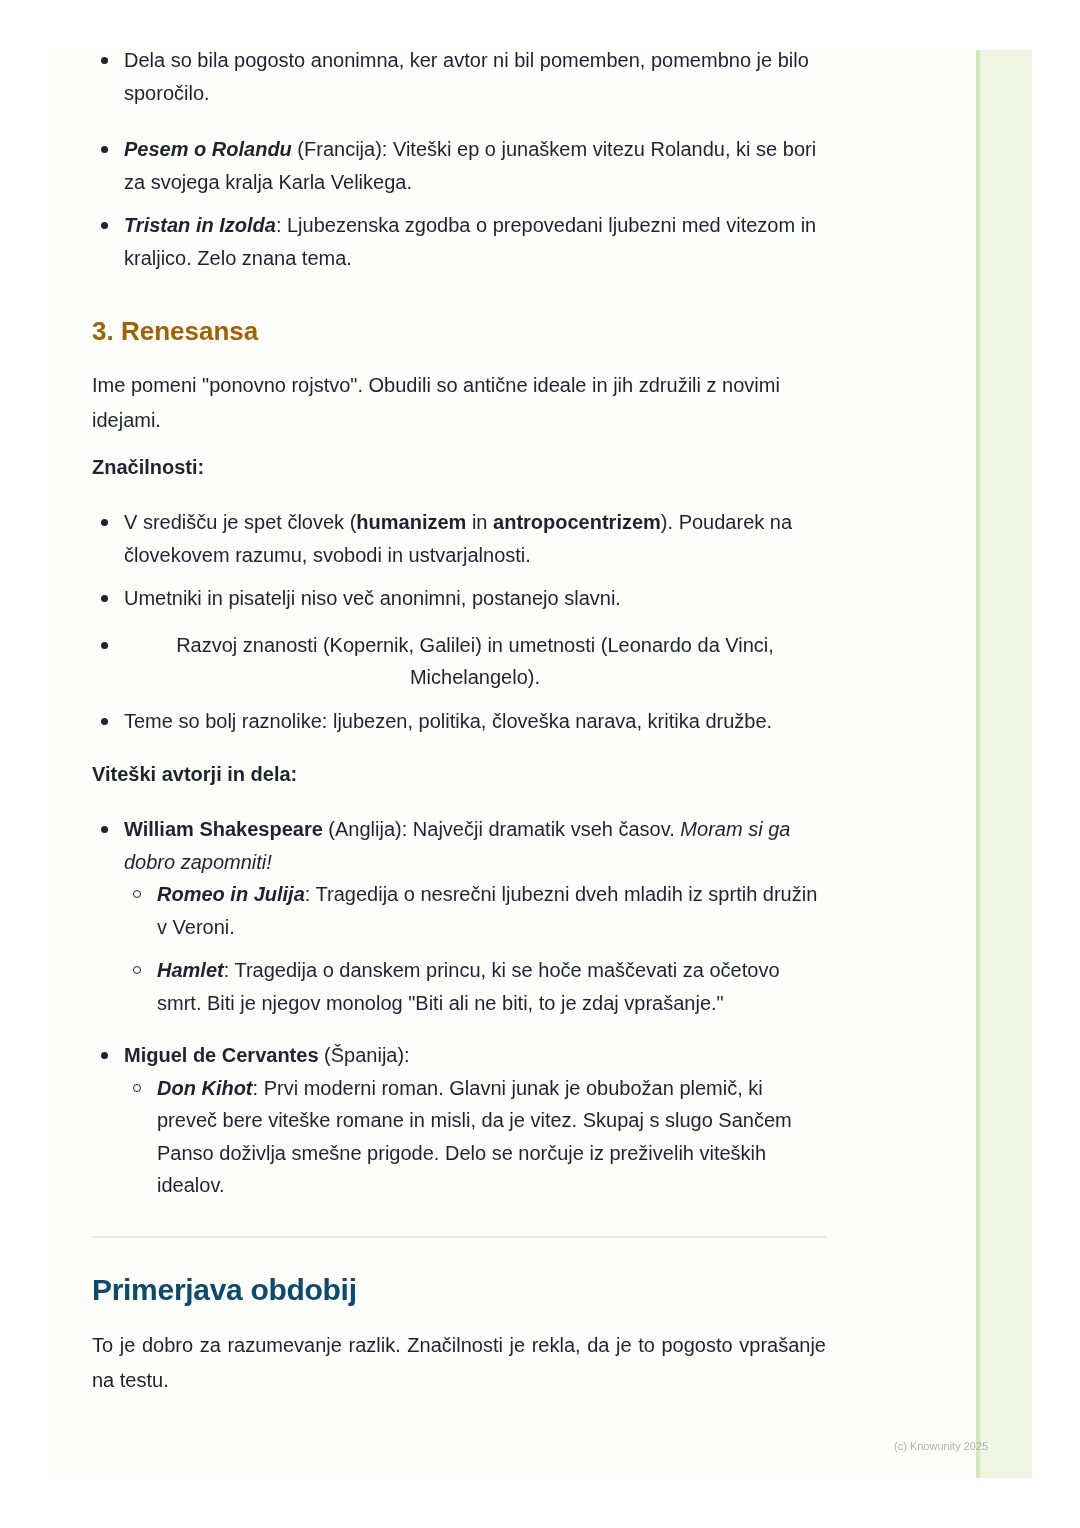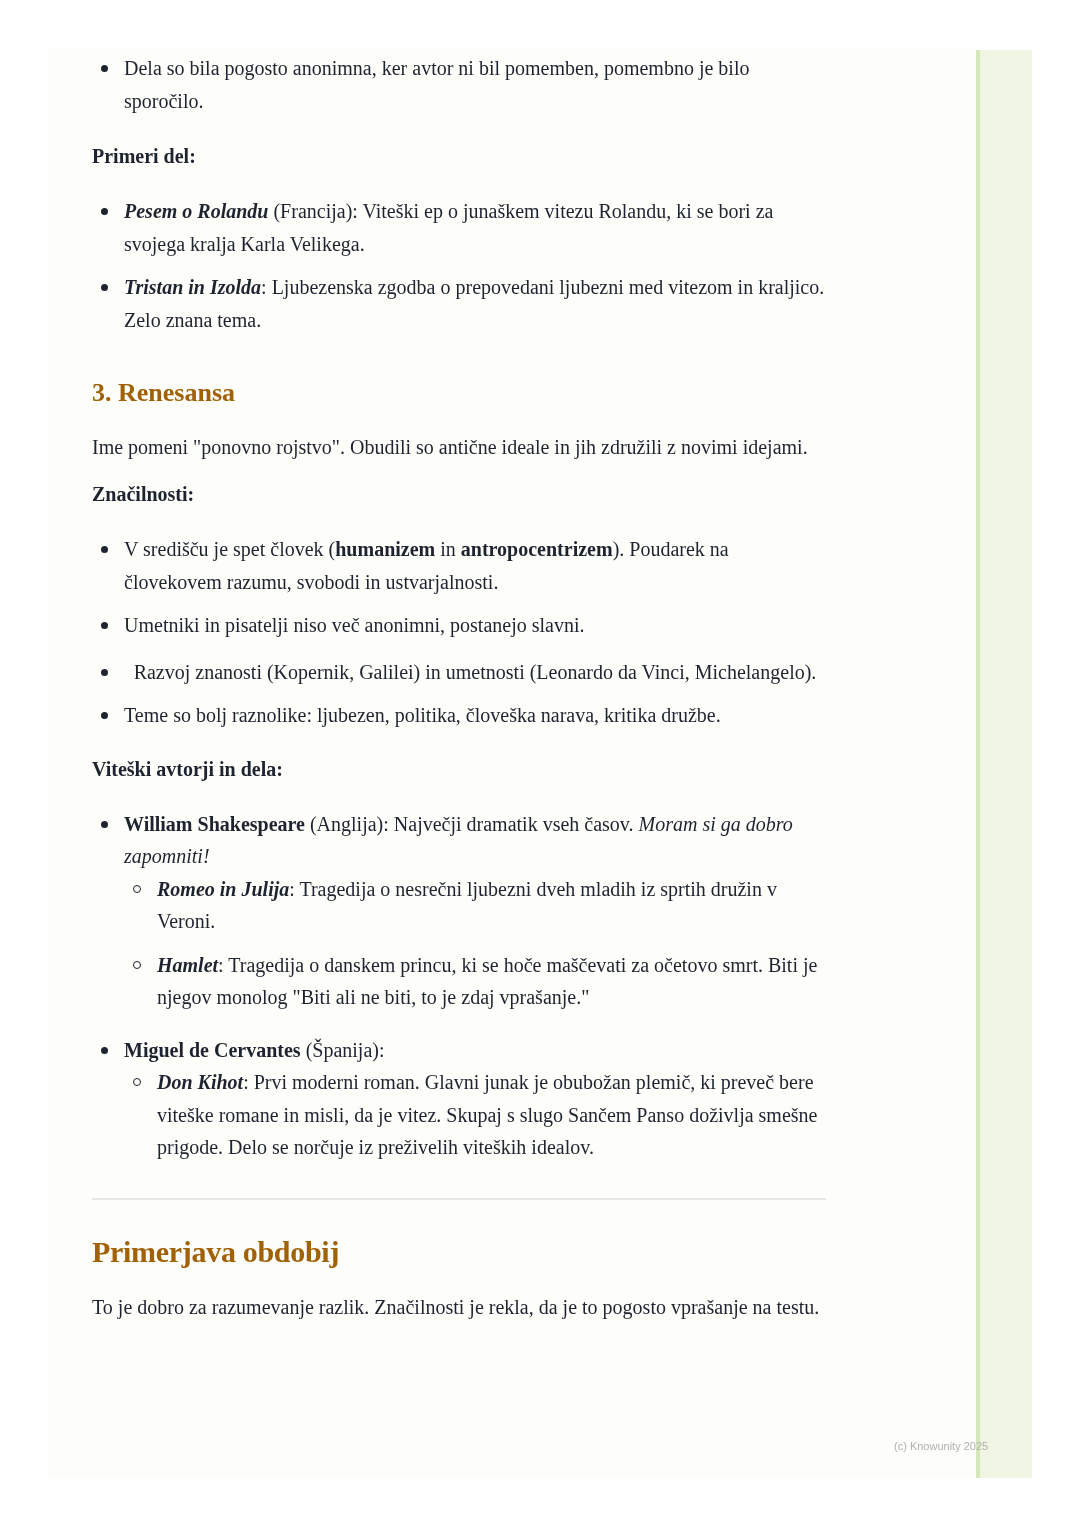--- a/index.html
+++ b/index.html
@@ -15,23 +15,22 @@
       background: #fdfdf9;
     }
     .strip {
       position: absolute; left: 976px; top: 50px;
       width: 56px; height: 1428px;
       background: #eff6e4;
       border-left: 4px solid #d4e7bd;
       box-sizing: border-box;
     }
     .content {
-      position: absolute; left: 92px; top: 52px; width: 734px;
+      position: absolute; left: 92px; top: 44px; width: 734px;
       font-size: 20px;
-      font-family: Liberation Serif, serif;
     }
     ul { margin: 0; padding: 0; list-style: none; }
     li.b1 { position: relative; padding-left: 32px; line-height: 32.5px; }
     li.b1::before {
       content: ""; position: absolute; left: 9px; top: 13px;
       width: 7px; height: 7px; border-radius: 50%; background: #1e2330;
     }
     li.b2 { position: relative; padding-left: 33px; line-height: 32.5px; }
     li.b2::before {
       content: ""; position: absolute; left: 9px; top: 12px;
@@ -39,21 +38,21 @@
     }
     .sub { margin-top: 0; }
     .strong { font-weight: bold; }
     .em { font-style: italic; }
     .sem { font-weight: bold; font-style: italic; }
     .label { font-weight: bold; line-height: 30px; }
     h3.green {
       margin: 0; color: #a16207; font-size: 26px; font-weight: bold; line-height: 34px;
     }
     h2.green {
-      margin: 0; color: #a16207; font-size: 30px; font-weight: bold; line-height: 40px;
+      margin: 0; color: #0c4a6e; font-size: 30px; font-weight: bold; line-height: 40px;
       letter-spacing: -0.3px;
     }
     p.body { margin: 0; line-height: 35px; }
     p.justify { text-align: justify; }
     hr.rule { border: none; border-top: 2px solid #e6e6e2; margin: 0; }
     .watermark {
       position: absolute; left: 894px; top: 1440px;
       font-size: 11px; color: #b0b0b0;
     }
   </style>
@@ -64,21 +63,20 @@
 <div class="strip"></div>
 
 <div class="content">
 
   <ul>
     <li class="b1">
       <span>Dela so bila pogosto anonimna, ker avtor ni bil pomemben, pomembno je bilo sporočilo.</span>
     </li>
   </ul>
 
-  <div class="label" style="margin-top:24px;">Primeri del:</div>
 
   <ul style="margin-top:24px;">
     <li class="b1">
       <span class="sem">Pesem o Rolandu</span><span> (Francija): Viteški ep o junaškem vitezu Rolandu, ki se bori za svojega kralja Karla Velikega.</span>
     </li>
     <li class="b1" style="margin-top:11px;">
       <span class="sem">Tristan in Izolda</span><span>: Ljubezenska zgodba o prepovedani ljubezni med vitezom in kraljico. Zelo znana tema.</span>
     </li>
   </ul>
 

